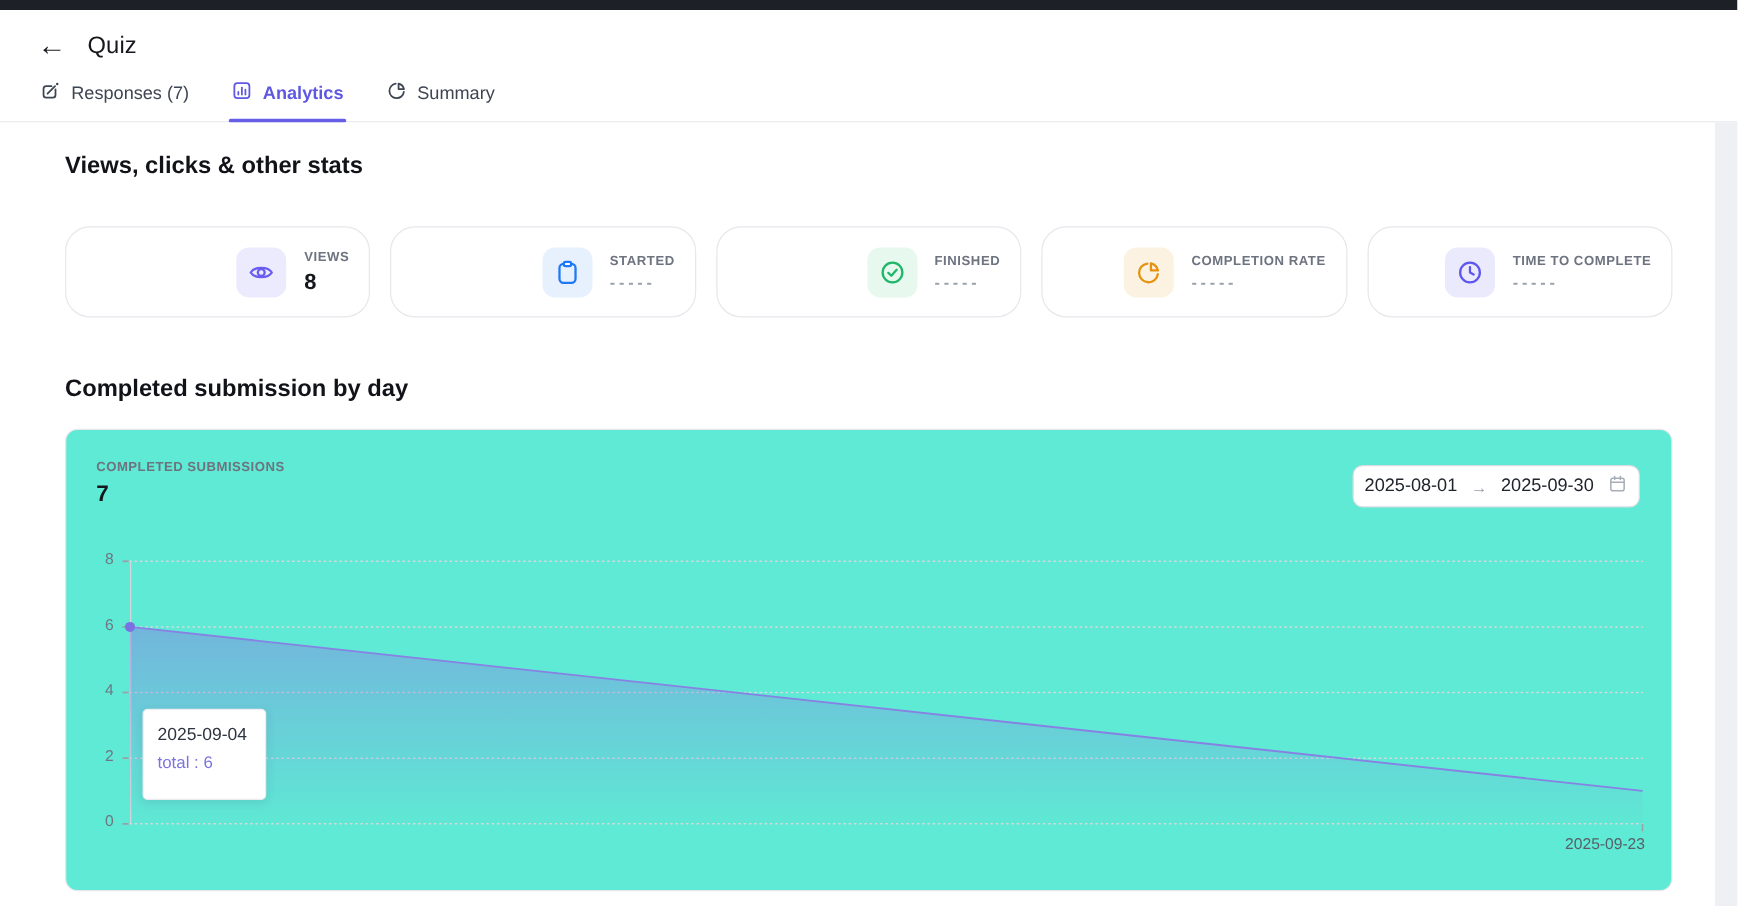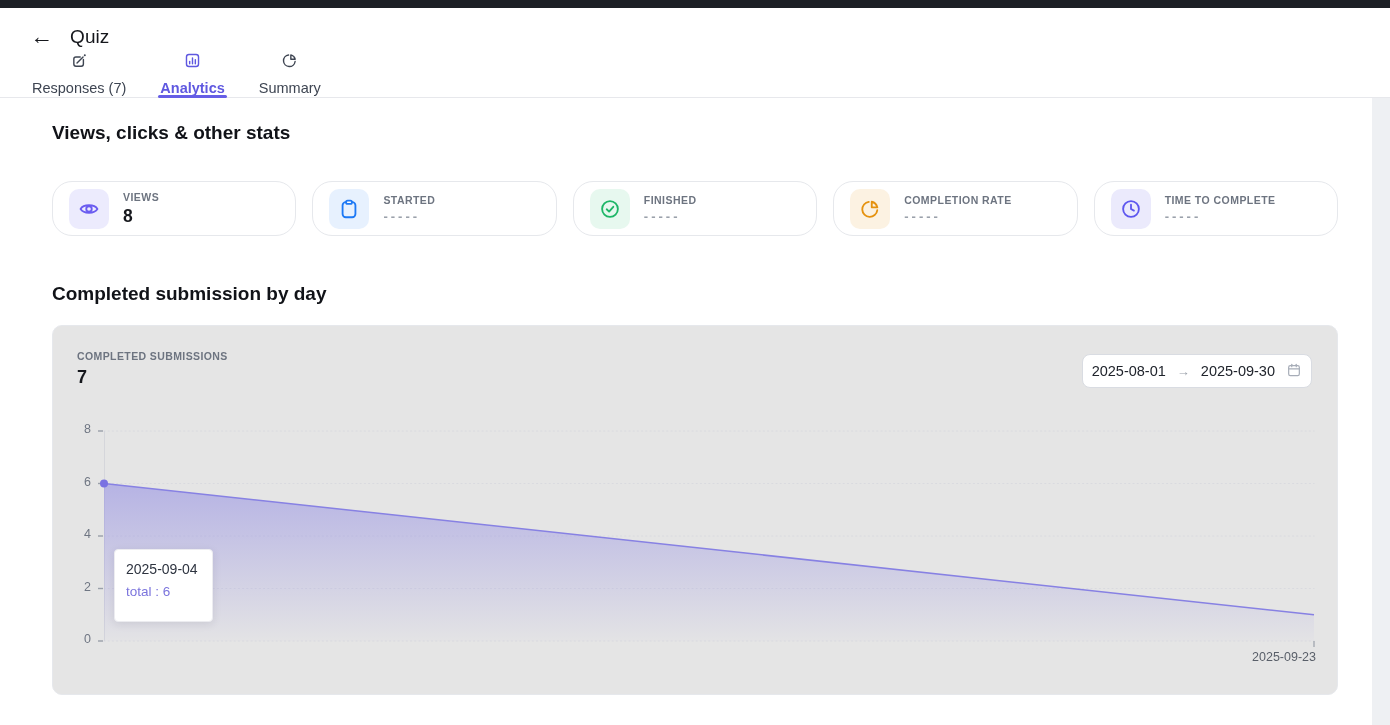--- a/index.html
+++ b/index.html
@@ -7,46 +7,46 @@
     font-family:"Liberation Sans","DejaVu Sans",sans-serif; color:#15171c; }
 
   .topbar { height:8px; background:#1d2026; }
 
   .header { display:flex; align-items:center; gap:17px; padding:13px 30px 0 30px; height:44px; }
   .back-btn { border:none; background:none; font-size:23px; line-height:1; cursor:pointer; color:#15171c; padding:0; }
   .page-title { font-size:19px; font-weight:400; letter-spacing:.1px; }
 
   .tabs { display:flex; gap:30px; padding:0 30px; height:46px; align-items:center; border-bottom:1px solid #e7e8ec; }
   .tab { position:relative; display:flex; align-items:center; gap:8px; height:100%; padding:0 2px;
-         font-size:14.5px; font-weight:500; color:#3e4552; cursor:pointer;flex-direction:column; }
+         font-size:14.5px; font-weight:500; color:#3e4552; cursor:pointer; }
   .tab svg { width:17px; height:17px; stroke:#3e4552; }
   .tab.active { color:#5f58e0; font-weight:700; }
   .tab.active svg { stroke:#5f58e0; }
   .tab.active::after { content:""; position:absolute; left:0; right:0; bottom:-1px; height:3px;
          background:#665ee6; border-radius:2px; }
 
   .main { position:relative; height:627px; background:#fff; }
   .scroll-gutter { position:absolute; top:0; right:0; width:18px; height:100%; background:#eef0f3; }
 
   .content { padding:0 52px; }
   .section-heading { font-size:19px; font-weight:700; color:#111318; }
   #stats-heading { padding-top:24px; margin-bottom:37px; }
   #chart-heading { margin-top:47px; margin-bottom:20px; }
 
   .cards-row { display:flex; gap:16px; }
-  .stat-card { flex:1; height:55px; border:1px solid #e6e8ec; border-radius:20px; background:#fff;
-         display:flex; align-items:center; padding:0 16px; gap:14px; }
+  .stat-card { flex:1; height:73px; border:1px solid #e6e8ec; border-radius:20px; background:#fff;
+         display:flex; align-items:center; padding:0 16px; gap:14px;justify-content:flex-end; }
   .icon-box { width:40px; height:40px; border-radius:10px; display:flex; align-items:center; justify-content:center; flex:none; }
   .icon-box svg { width:22px; height:22px; }
   .stat-texts { display:flex; flex-direction:column; gap:3px; }
   .stat-label { font-size:10.5px; font-weight:700; color:#6d7480; letter-spacing:.45px; }
   .stat-value { font-size:17.5px; font-weight:700; color:#15171c; }
   .stat-value.dashes { font-size:13px; font-weight:800; color:#9ba1ab; letter-spacing:3px; }
 
-  .chart-card { position:relative; height:370px; border:1px solid #e6e8ec; border-radius:10px; background:#e5e5e5; }
+  .chart-card { position:relative; height:370px; border:1px solid #e6e8ec; border-radius:10px; background:#5eead4; }
   .chart-metric { position:absolute; left:24px; top:24px; }
   .chart-metric .stat-label { letter-spacing:.4px; }
   .chart-metric-value { margin-top:5px; font-size:18px; font-weight:700; }
 
   .range-picker { position:absolute; right:25px; top:28px; height:34px; border:1px solid #d9dce2; border-radius:8px;
          display:flex; align-items:center; gap:11px; padding:0 9px; font-size:14.5px; color:#20242c; cursor:pointer; background:#fff; }
   .range-arrow { color:#9aa0aa; font-size:13px; }
   .range-picker svg { width:16px; height:16px; stroke:#a7adb8; }
 
   .plot { position:absolute; left:51px; top:105px; width:1210px; height:210px; }

